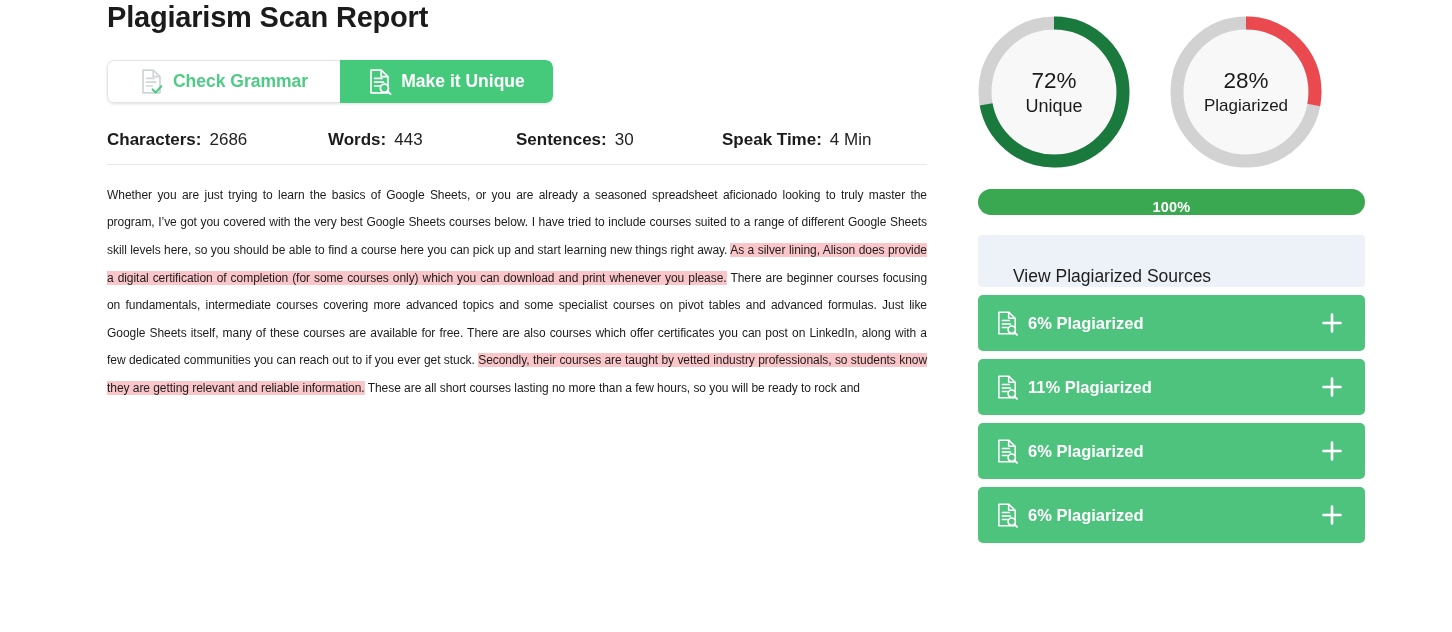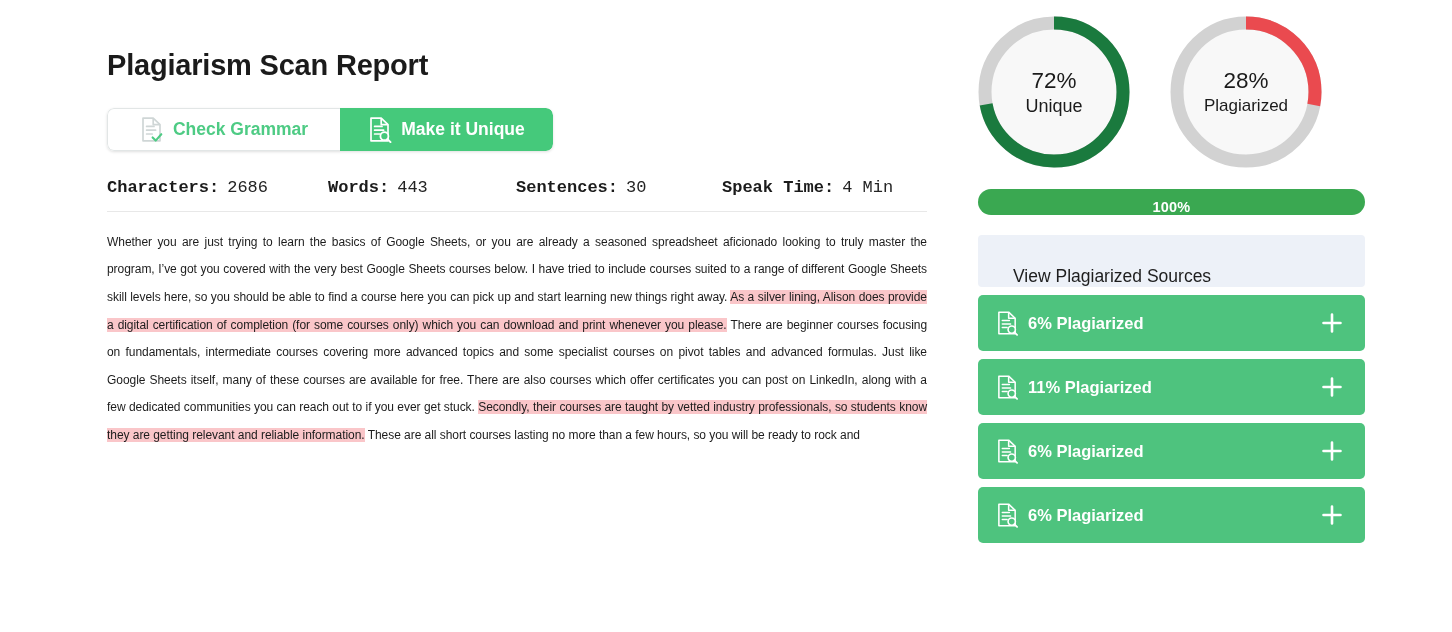--- a/index.html
+++ b/index.html
@@ -26,21 +26,20 @@
     top: 0;
     width: 820px;
     height: 632px;
   }
 
   .page-title {
     font-size: 29px;
     font-weight: bold;
     color: #1b1b1b;
     letter-spacing: -0.2px;
-    margin-top: 48px;
     line-height: 1.2;
   }
 
   
   .btn-group {
     display: flex;
     margin-top: 25px;
     width: 446px;
     height: 43px;
     border-radius: 7px;
@@ -77,21 +76,20 @@
 
   .btn .icon { display: flex; align-items: center; flex: 0 0 auto; }
 
   
   .stats-row {
     display: flex;
     align-items: flex-end;
     margin-top: 27px;
     font-size: 17px;
     color: #1b1b1b;
-    font-family: Liberation Mono, monospace;
   }
   .stat { display: flex; align-items: baseline; gap: 8px; }
   .stat-label { font-weight: bold; }
   .stat-value { font-weight: normal; color: #232323; }
   .stat:nth-child(1) { width: 221px; }
   .stat:nth-child(2) { width: 188px; }
   .stat:nth-child(3) { width: 206px; }
 
   .divider {
     margin-top: 14px;

